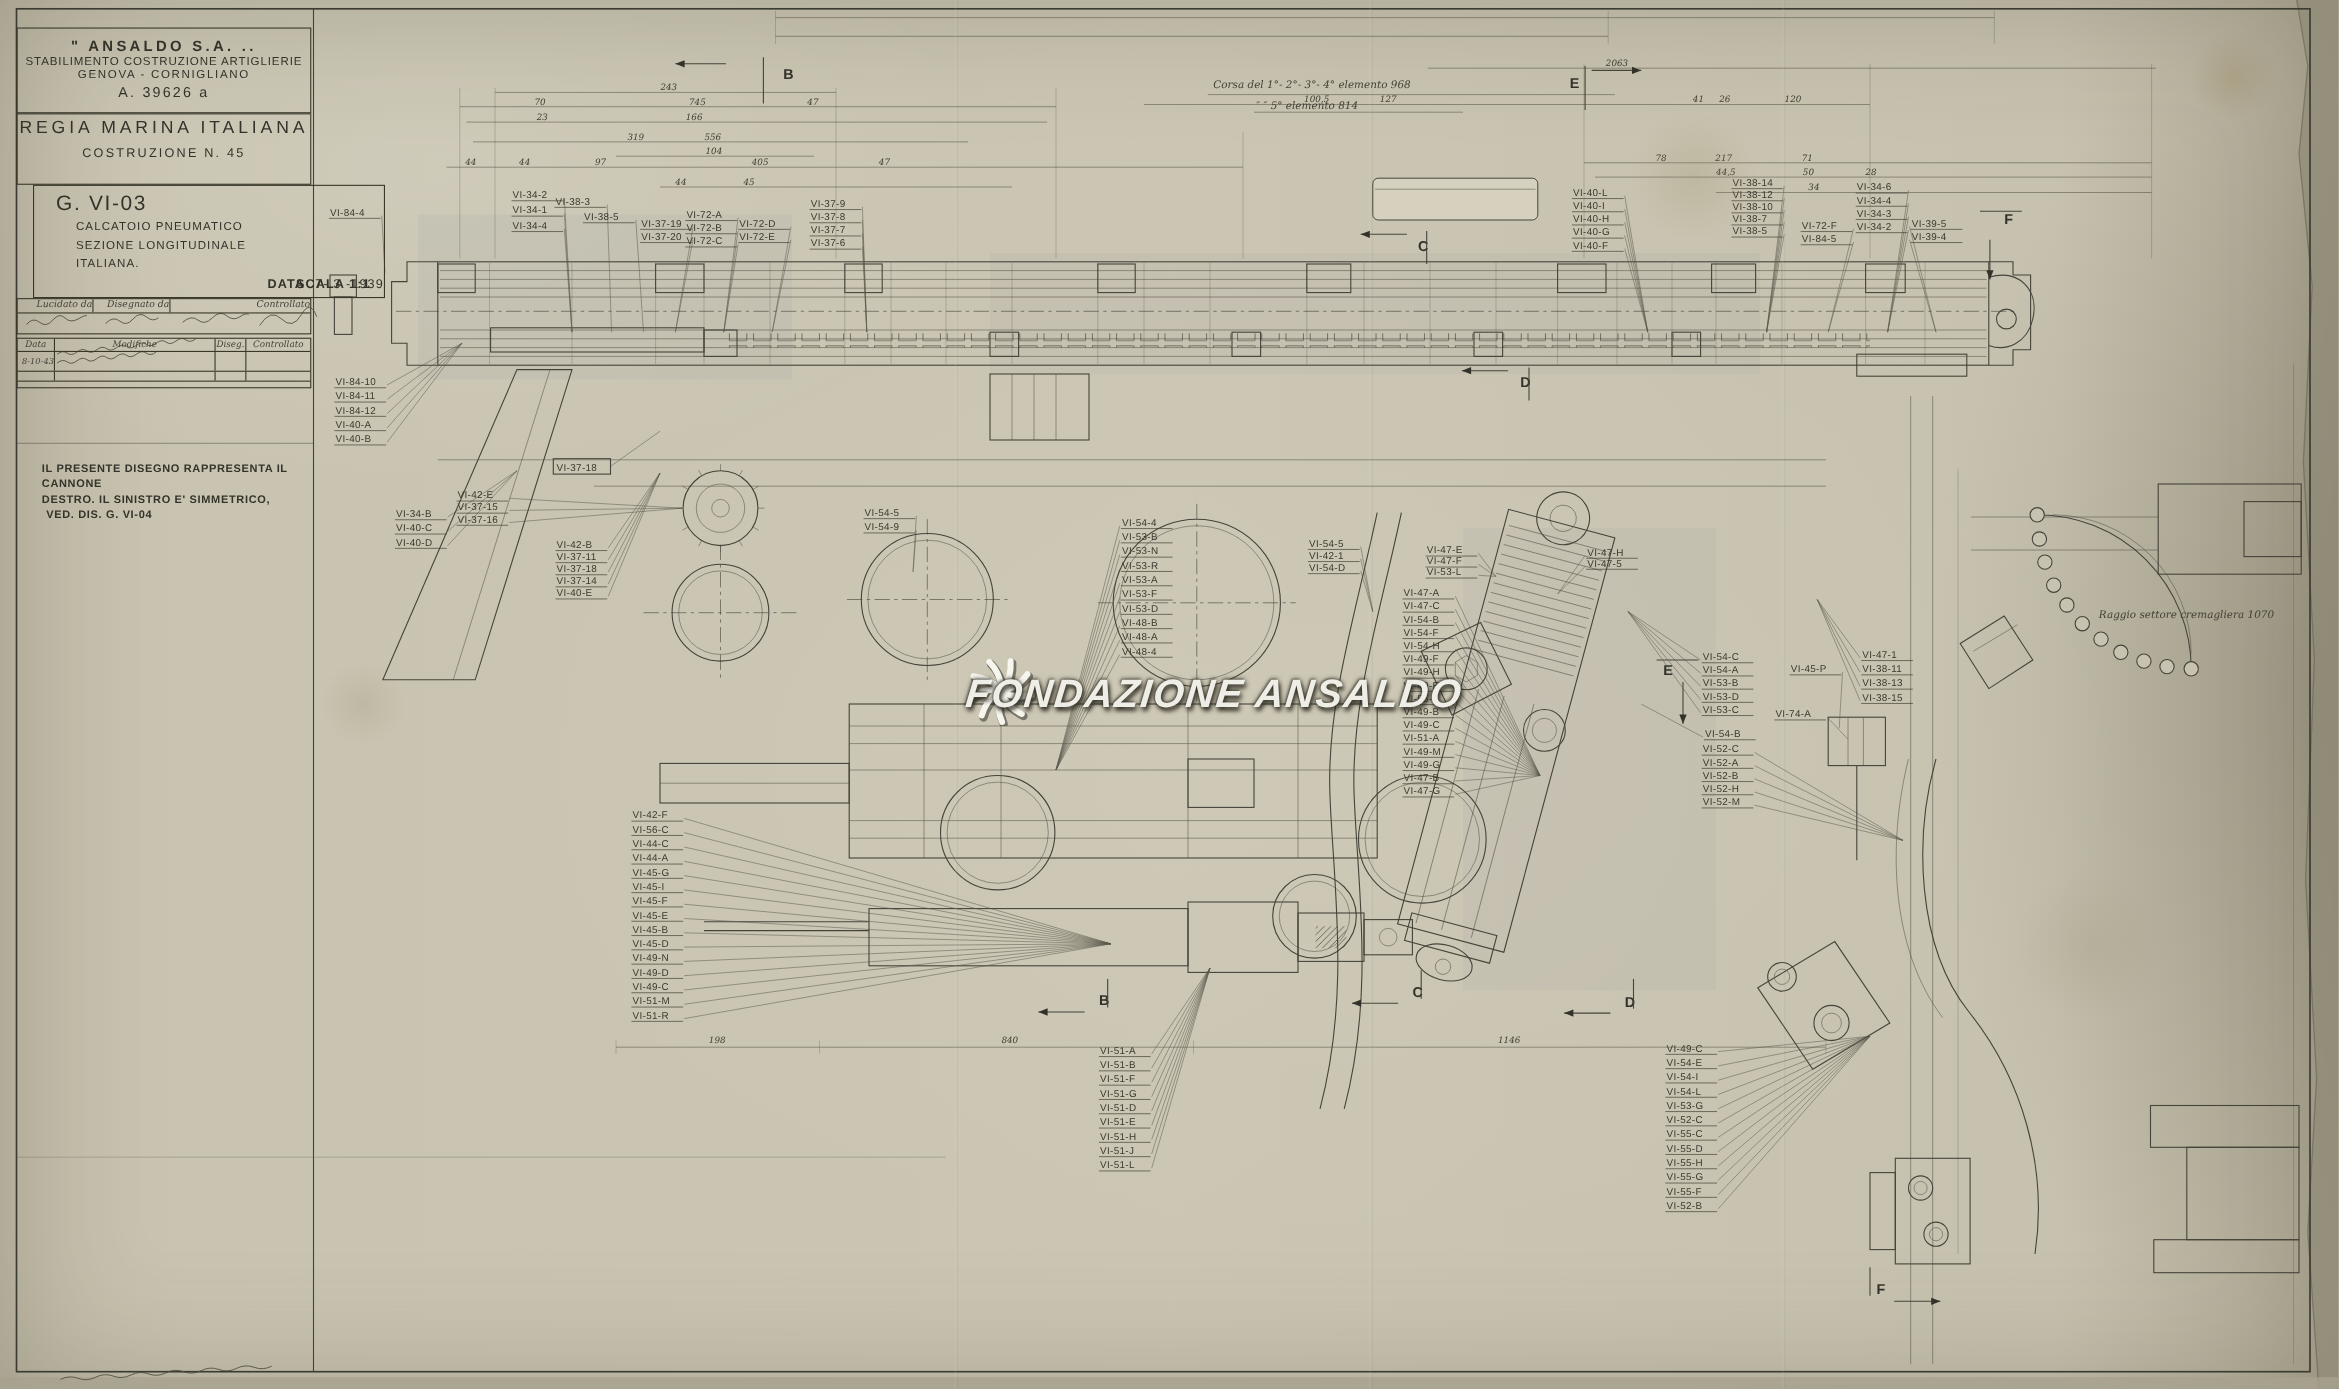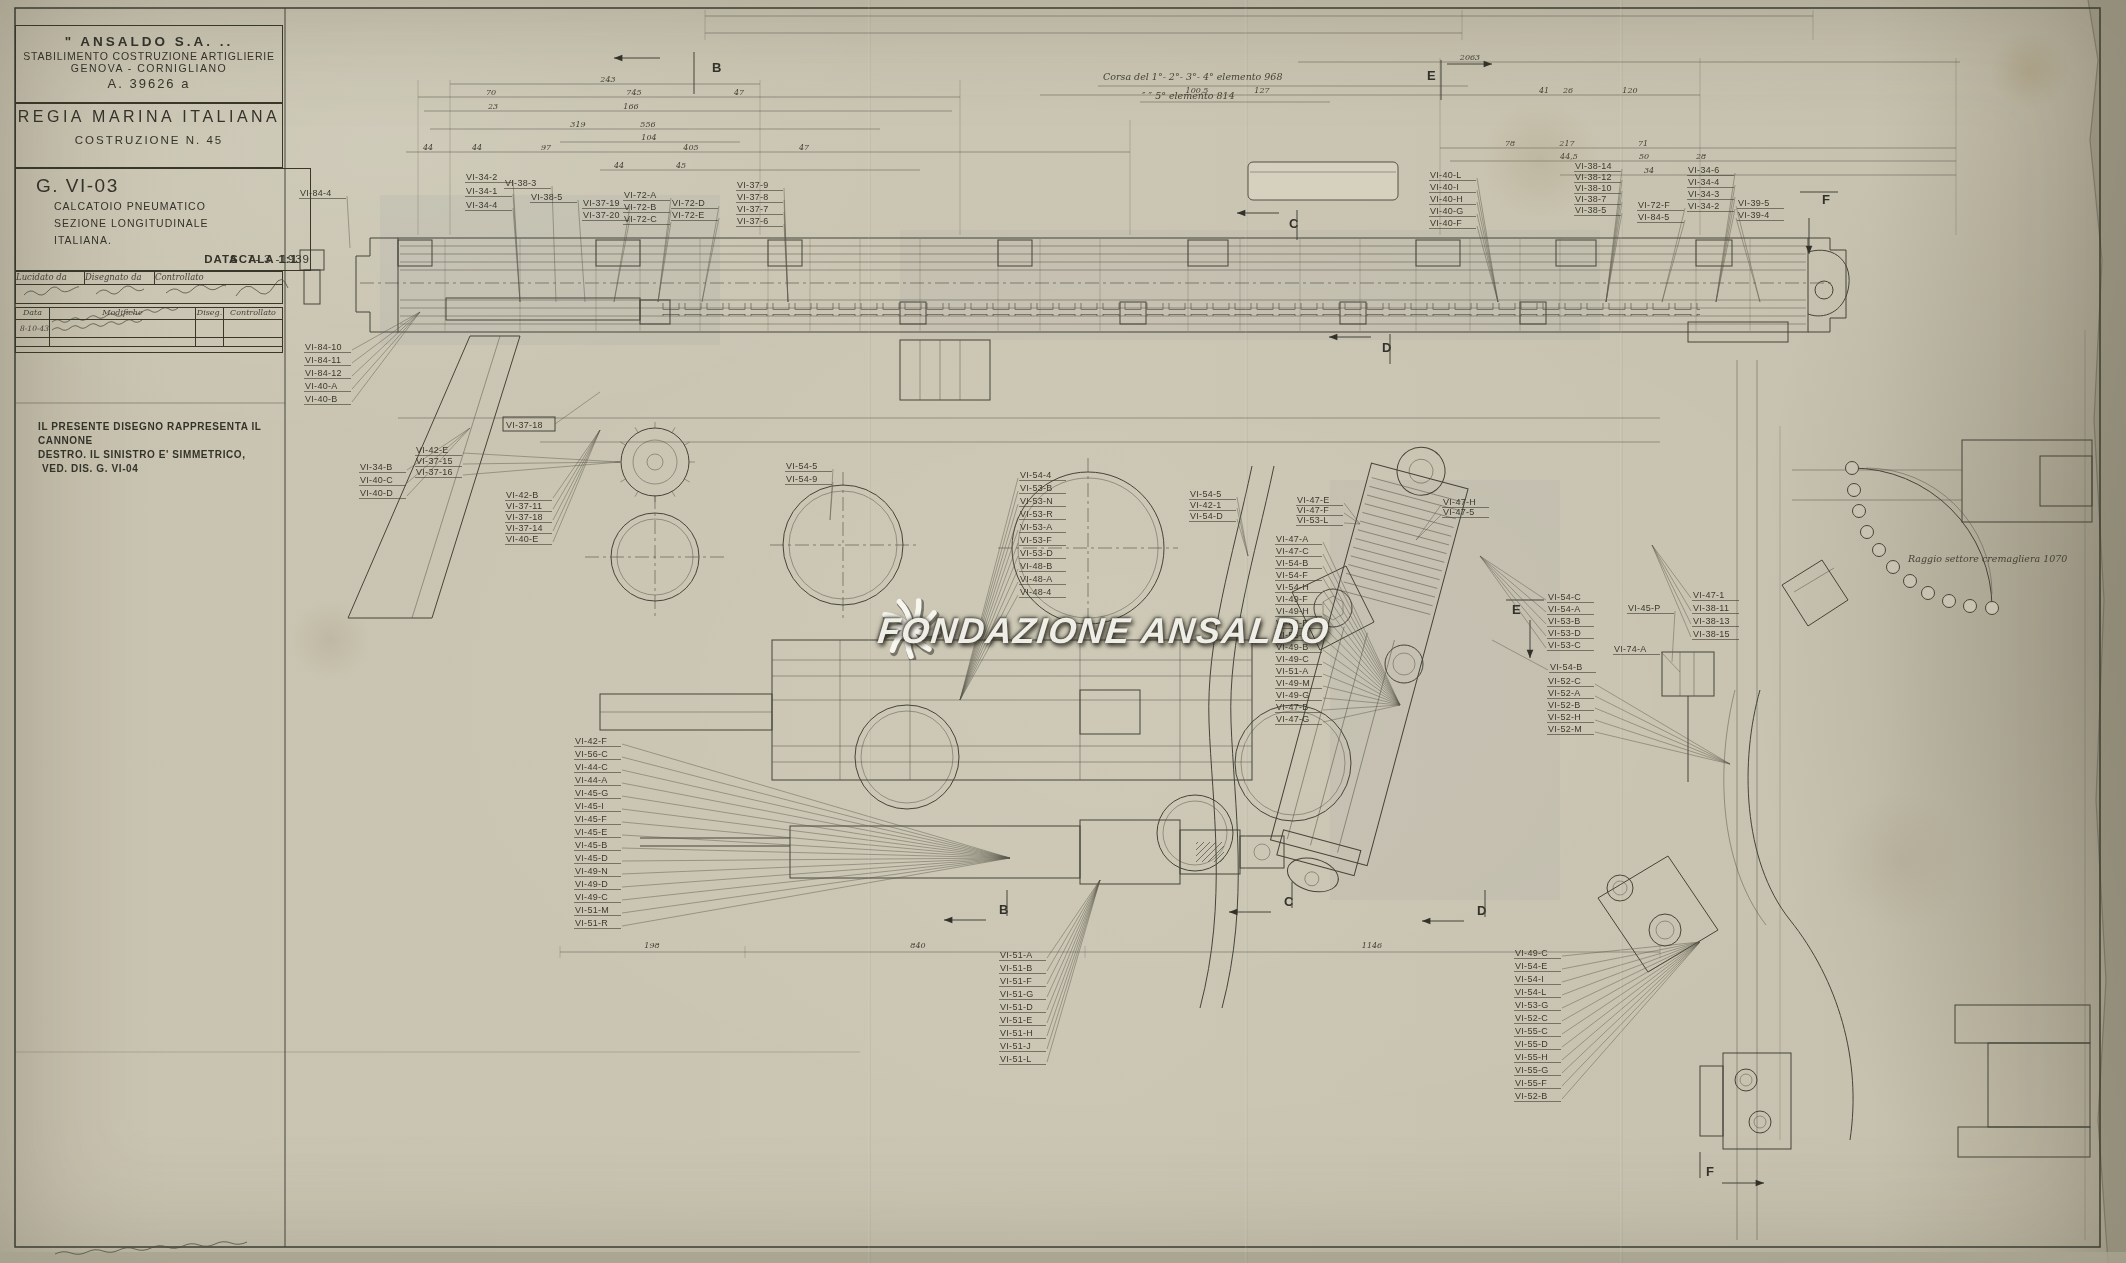--- a/index.html
+++ b/index.html
@@ -952,38 +952,38 @@
   <div class="ptext cline" style="font-size:10.5px;letter-spacing:.8px;margin-top:1px">STABILIMENTO COSTRUZIONE ARTIGLIERIE</div>
   <div class="ptext cline" style="font-size:10.5px;letter-spacing:1.5px">GENOVA - CORNIGLIANO</div>
   <div class="ptext cline" style="font-size:13px;letter-spacing:2px;margin-top:2px">A. 39626 a</div>
 </div>
 
 <div class="pbox" style="left:15px;top:103px;width:268px;height:65px">
   <div class="ptext cline" style="margin-top:4px;font-size:16px;letter-spacing:3.5px">REGIA MARINA ITALIANA</div>
   <div class="ptext cline" style="font-size:11.5px;letter-spacing:2px;margin-top:8px">COSTRUZIONE  N. 45</div>
 </div>
 
-<div class="pbox" style="left:15px;top:168px;width:296px;height:103px">
+<div class="pbox" style="left:30px;top:168px;width:320px;height:103px">
   <div class="ptext" style="margin:6px 0 0 20px;font-size:19px;letter-spacing:1.5px">G. VI-03</div>
   <div class="ptext" style="margin:3px 0 0 38px;font-size:10.5px;letter-spacing:1px">CALCATOIO  PNEUMATICO</div>
   <div class="ptext" style="margin:5px 0 0 38px;font-size:10.5px;letter-spacing:1px">SEZIONE  LONGITUDINALE</div>
   <div class="ptext" style="margin:5px 0 0 38px;font-size:10.5px;letter-spacing:1px">ITALIANA.</div>
   <div style="position:absolute;left:0;bottom:0;width:100%;height:17px;font-size:11.5px;text-align:right;">
     <span class="ptext" style="margin-left:16px;font-weight:bold;letter-spacing:1px">DATA</span>
     <span class="ptext" style="margin-left:6px;letter-spacing:1px">7- 3 -1939</span>
     <span class="ptext" style="position:absolute;right:12px;font-weight:bold;letter-spacing:1px">
       <span>SCALA</span>
       <span>1:1</span>
     </span>
   </div>
 </div>
 
 <div class="pbox" style="left:15px;top:271px;width:268px;height:33px">
   <div style="display:flex;height:12px;border-bottom:.9px solid #393828;font-style:italic;
-              font-family:'DejaVu Serif',serif;font-size:8.5px;color:#44423a;text-align:left">
+              font-family:'DejaVu Serif',serif;font-size:8.5px;color:#44423a;text-align:right">
     <div style="width:68px;border-right:.9px solid #393828">Lucidato da</div>
     <div style="width:69px;border-right:.9px solid #393828">Disegnato da</div>
     <div style="flex:1">Controllato</div>
   </div>
 </div>
 
 <div class="pbox" style="left:15px;top:307px;width:268px;height:46px">
   <div style="display:flex;height:11px;border-bottom:.9px solid #393828;font-style:italic;
               font-family:'DejaVu Serif',serif;font-size:8px;color:#44423a;text-align:center">
     <div style="width:33px;border-right:.9px solid #393828">Data</div>

